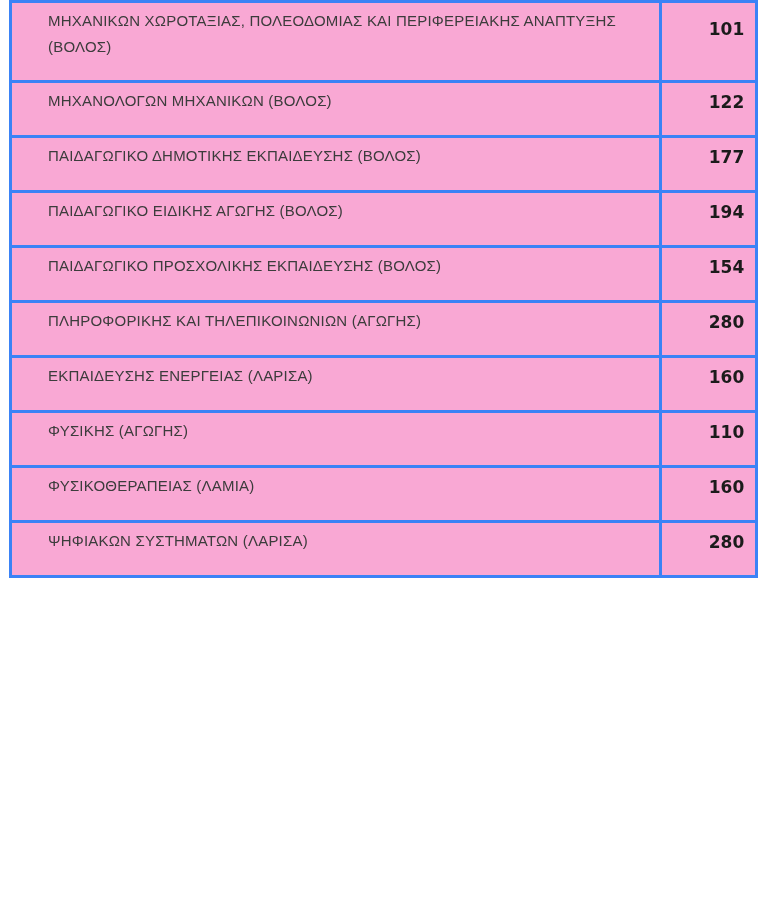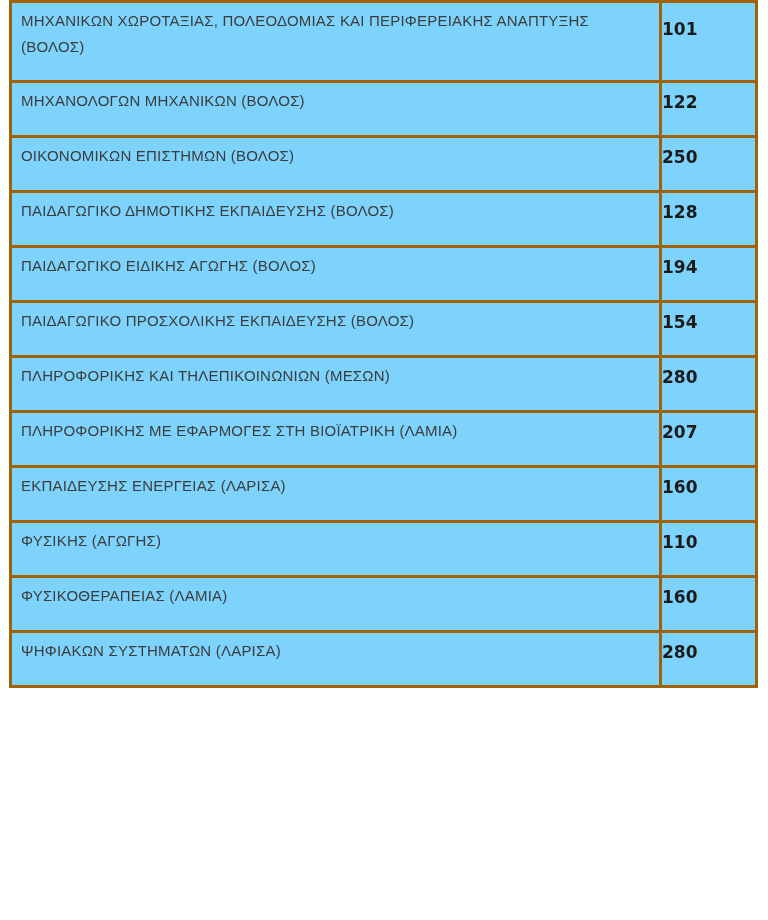--- a/index.html
+++ b/index.html
@@ -14,36 +14,37 @@
     width: 768px;
     height: 920px;
     padding: 0 0 0 9px;
   }
   table.dept-table {
     border-collapse: collapse;
     width: 746px;
     table-layout: fixed;
   }
   table.dept-table td {
-    border: 3px solid #a16207;
+    border: 3px solid #3b82f6;
     vertical-align: top;
-    background: #7dd3fc;
+    background: #f9a8d4;
+    padding-left: 36px;
   }
   td.dept-cell {
     width: 650px;
     padding: 5px 10px 5px 9px;
     font-size: 15px;
     line-height: 1.75;
     letter-spacing: 0.2px;
     color: #3c3c3c;
     height: 55px;
   }
   td.val-cell {
     width: 96px;
-    text-align: left;
+    text-align: center;
     padding-top: 9px;
     font-family: "DejaVu Sans", sans-serif;
     font-weight: bold;
     font-size: 17px;
     color: #1b1b1b;
     height: 55px;
   }
   tr.tall td { height: 80px; }
   tr.tall td.val-cell { padding-top: 16px; }
 </style>
@@ -55,42 +56,34 @@
     <tbody>
       <tr class="tall">
         <td class="dept-cell">ΜΗΧΑΝΙΚΩΝ ΧΩΡΟΤΑΞΙΑΣ, ΠΟΛΕΟΔΟΜΙΑΣ ΚΑΙ ΠΕΡΙΦΕΡΕΙΑΚΗΣ ΑΝΑΠΤΥΞΗΣ (ΒΟΛΟΣ)</td>
         <td class="val-cell">101</td>
       </tr>
       <tr>
         <td class="dept-cell">ΜΗΧΑΝΟΛΟΓΩΝ ΜΗΧΑΝΙΚΩΝ (ΒΟΛΟΣ)</td>
         <td class="val-cell">122</td>
       </tr>
       <tr>
-        <td class="dept-cell">ΟΙΚΟΝΟΜΙΚΩΝ ΕΠΙΣΤΗΜΩΝ (ΒΟΛΟΣ)</td>
-        <td class="val-cell">250</td>
-      </tr>
-      <tr>
         <td class="dept-cell">ΠΑΙΔΑΓΩΓΙΚΟ ΔΗΜΟΤΙΚΗΣ ΕΚΠΑΙΔΕΥΣΗΣ (ΒΟΛΟΣ)</td>
-        <td class="val-cell">128</td>
+        <td class="val-cell">177</td>
       </tr>
       <tr>
         <td class="dept-cell">ΠΑΙΔΑΓΩΓΙΚΟ ΕΙΔΙΚΗΣ ΑΓΩΓΗΣ (ΒΟΛΟΣ)</td>
         <td class="val-cell">194</td>
       </tr>
       <tr>
         <td class="dept-cell">ΠΑΙΔΑΓΩΓΙΚΟ ΠΡΟΣΧΟΛΙΚΗΣ ΕΚΠΑΙΔΕΥΣΗΣ (ΒΟΛΟΣ)</td>
         <td class="val-cell">154</td>
       </tr>
       <tr>
-        <td class="dept-cell">ΠΛΗΡΟΦΟΡΙΚΗΣ ΚΑΙ ΤΗΛΕΠΙΚΟΙΝΩΝΙΩΝ (ΜΕΣΩΝ)</td>
+        <td class="dept-cell">ΠΛΗΡΟΦΟΡΙΚΗΣ ΚΑΙ ΤΗΛΕΠΙΚΟΙΝΩΝΙΩΝ (ΑΓΩΓΗΣ)</td>
         <td class="val-cell">280</td>
-      </tr>
-      <tr>
-        <td class="dept-cell">ΠΛΗΡΟΦΟΡΙΚΗΣ ΜΕ ΕΦΑΡΜΟΓΕΣ ΣΤΗ ΒΙΟΪΑΤΡΙΚΗ (ΛΑΜΙΑ)</td>
-        <td class="val-cell">207</td>
       </tr>
       <tr>
         <td class="dept-cell">ΕΚΠΑΙΔΕΥΣΗΣ ΕΝΕΡΓΕΙΑΣ (ΛΑΡΙΣΑ)</td>
         <td class="val-cell">160</td>
       </tr>
       <tr>
         <td class="dept-cell">ΦΥΣΙΚΗΣ (ΑΓΩΓΗΣ)</td>
         <td class="val-cell">110</td>
       </tr>
       <tr>

